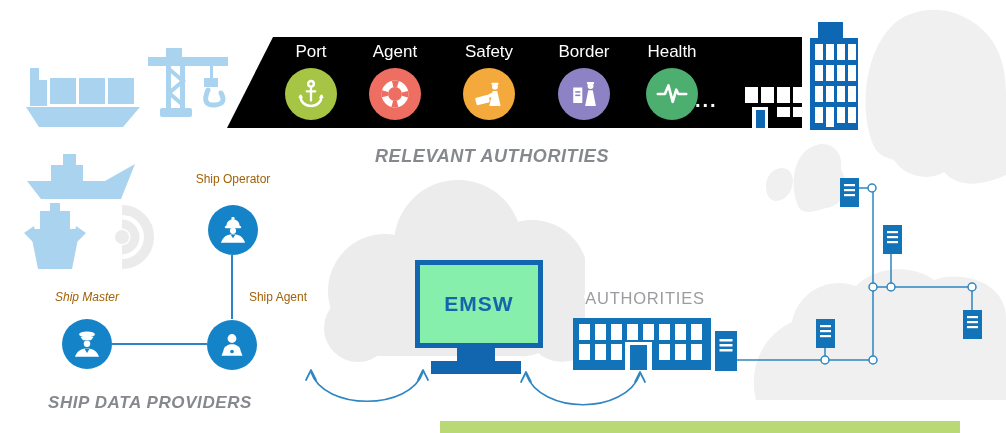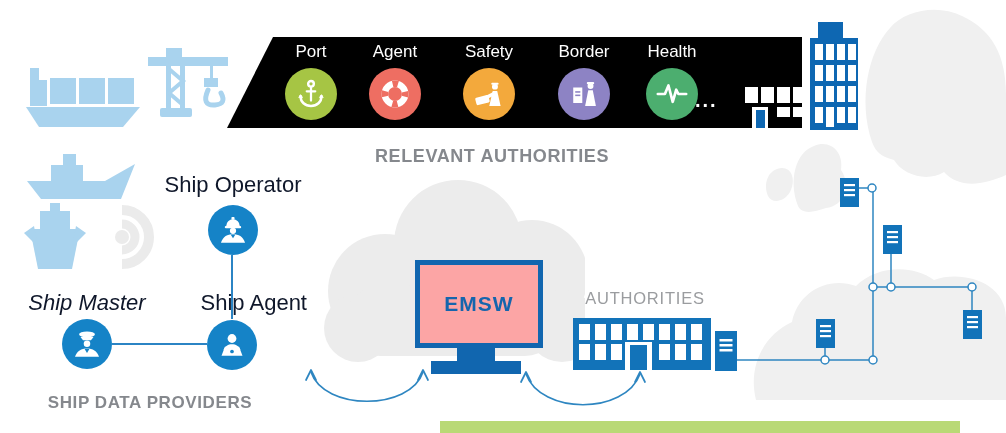--- a/index.html
+++ b/index.html
@@ -2,22 +2,22 @@
 <html><head>
 <meta charset="utf-8">
 <style>
   html,body{margin:0;padding:0;}
   body{width:1006px;height:433px;font-family:"Liberation Sans",sans-serif;background:#fff;}
   #canvas{position:relative;width:1006px;height:433px;background:#fff;overflow:hidden;}
   .abs{position:absolute;}
   svg{display:block;}
 
   
-  .role-label{position:absolute;color:#0f172a;font-size:22px;text-align:center;}
-  .heading{position:absolute;color:#85888d;font-weight:bold;font-size:17px;letter-spacing:.6px;text-align:center;}
+  .role-label{position:absolute;color:#a16207;font-size:12px;text-align:center;}
+  .heading{position:absolute;color:#85888d;font-weight:bold;font-size:17px;letter-spacing:.6px;text-align:center;font-style:italic;}
   .sys-label{position:absolute;color:#9a9c9f;font-size:16.5px;letter-spacing:.8px;text-align:center;}
 
   
   #banner{position:absolute;left:227px;top:37px;width:575px;height:91px;background:#000000;
           clip-path:polygon(46px 0,575px 0,575px 91px,0 91px);}
   .auth-item{position:absolute;top:5px;width:90px;display:flex;flex-direction:column;align-items:center;}
   .auth-label{color:#ffffff;font-size:17px;margin-bottom:6px;}
   .auth-circle{width:52px;height:52px;border-radius:50%;display:flex;align-items:center;justify-content:center;}
   .c-port{background:#a6c544;} .c-safety{background:#ee6e62;} .c-customs{background:#f3a93c;}
   .c-border{background:#8d83c4;} .c-health{background:#4cae6f;}
@@ -25,21 +25,21 @@
   .win{position:absolute;background:#fff;}
   .door-blue{position:absolute;background:#0e67b2;}
 
   
   .person-circle{position:absolute;width:50px;height:50px;border-radius:50%;background:#1583c7;
                  display:flex;align-items:center;justify-content:center;}
   .line{position:absolute;background:#2b84c4;}
 
   
   #monitor{position:absolute;left:415px;top:260px;width:118px;height:78px;border:5px solid #1166af;
-           background:#fca5a5;display:flex;align-items:center;justify-content:center;z-index:5;}
+           background:#86efac;display:flex;align-items:center;justify-content:center;z-index:5;}
   #monitor-text{color:#1565ad;font-weight:bold;font-size:21px;letter-spacing:1px;}
   #monitor-neck{position:absolute;left:457px;top:346px;width:38px;height:18px;background:#1166af;z-index:4;}
   #monitor-base{position:absolute;left:431px;top:361px;width:90px;height:13px;background:#1166af;z-index:5;}
 
   #green-bar{position:absolute;left:440px;top:421px;width:520px;height:12px;background:#b9d976;z-index:1;}
 </style>
 </head>
 <body>
 
 <div id="canvas">

